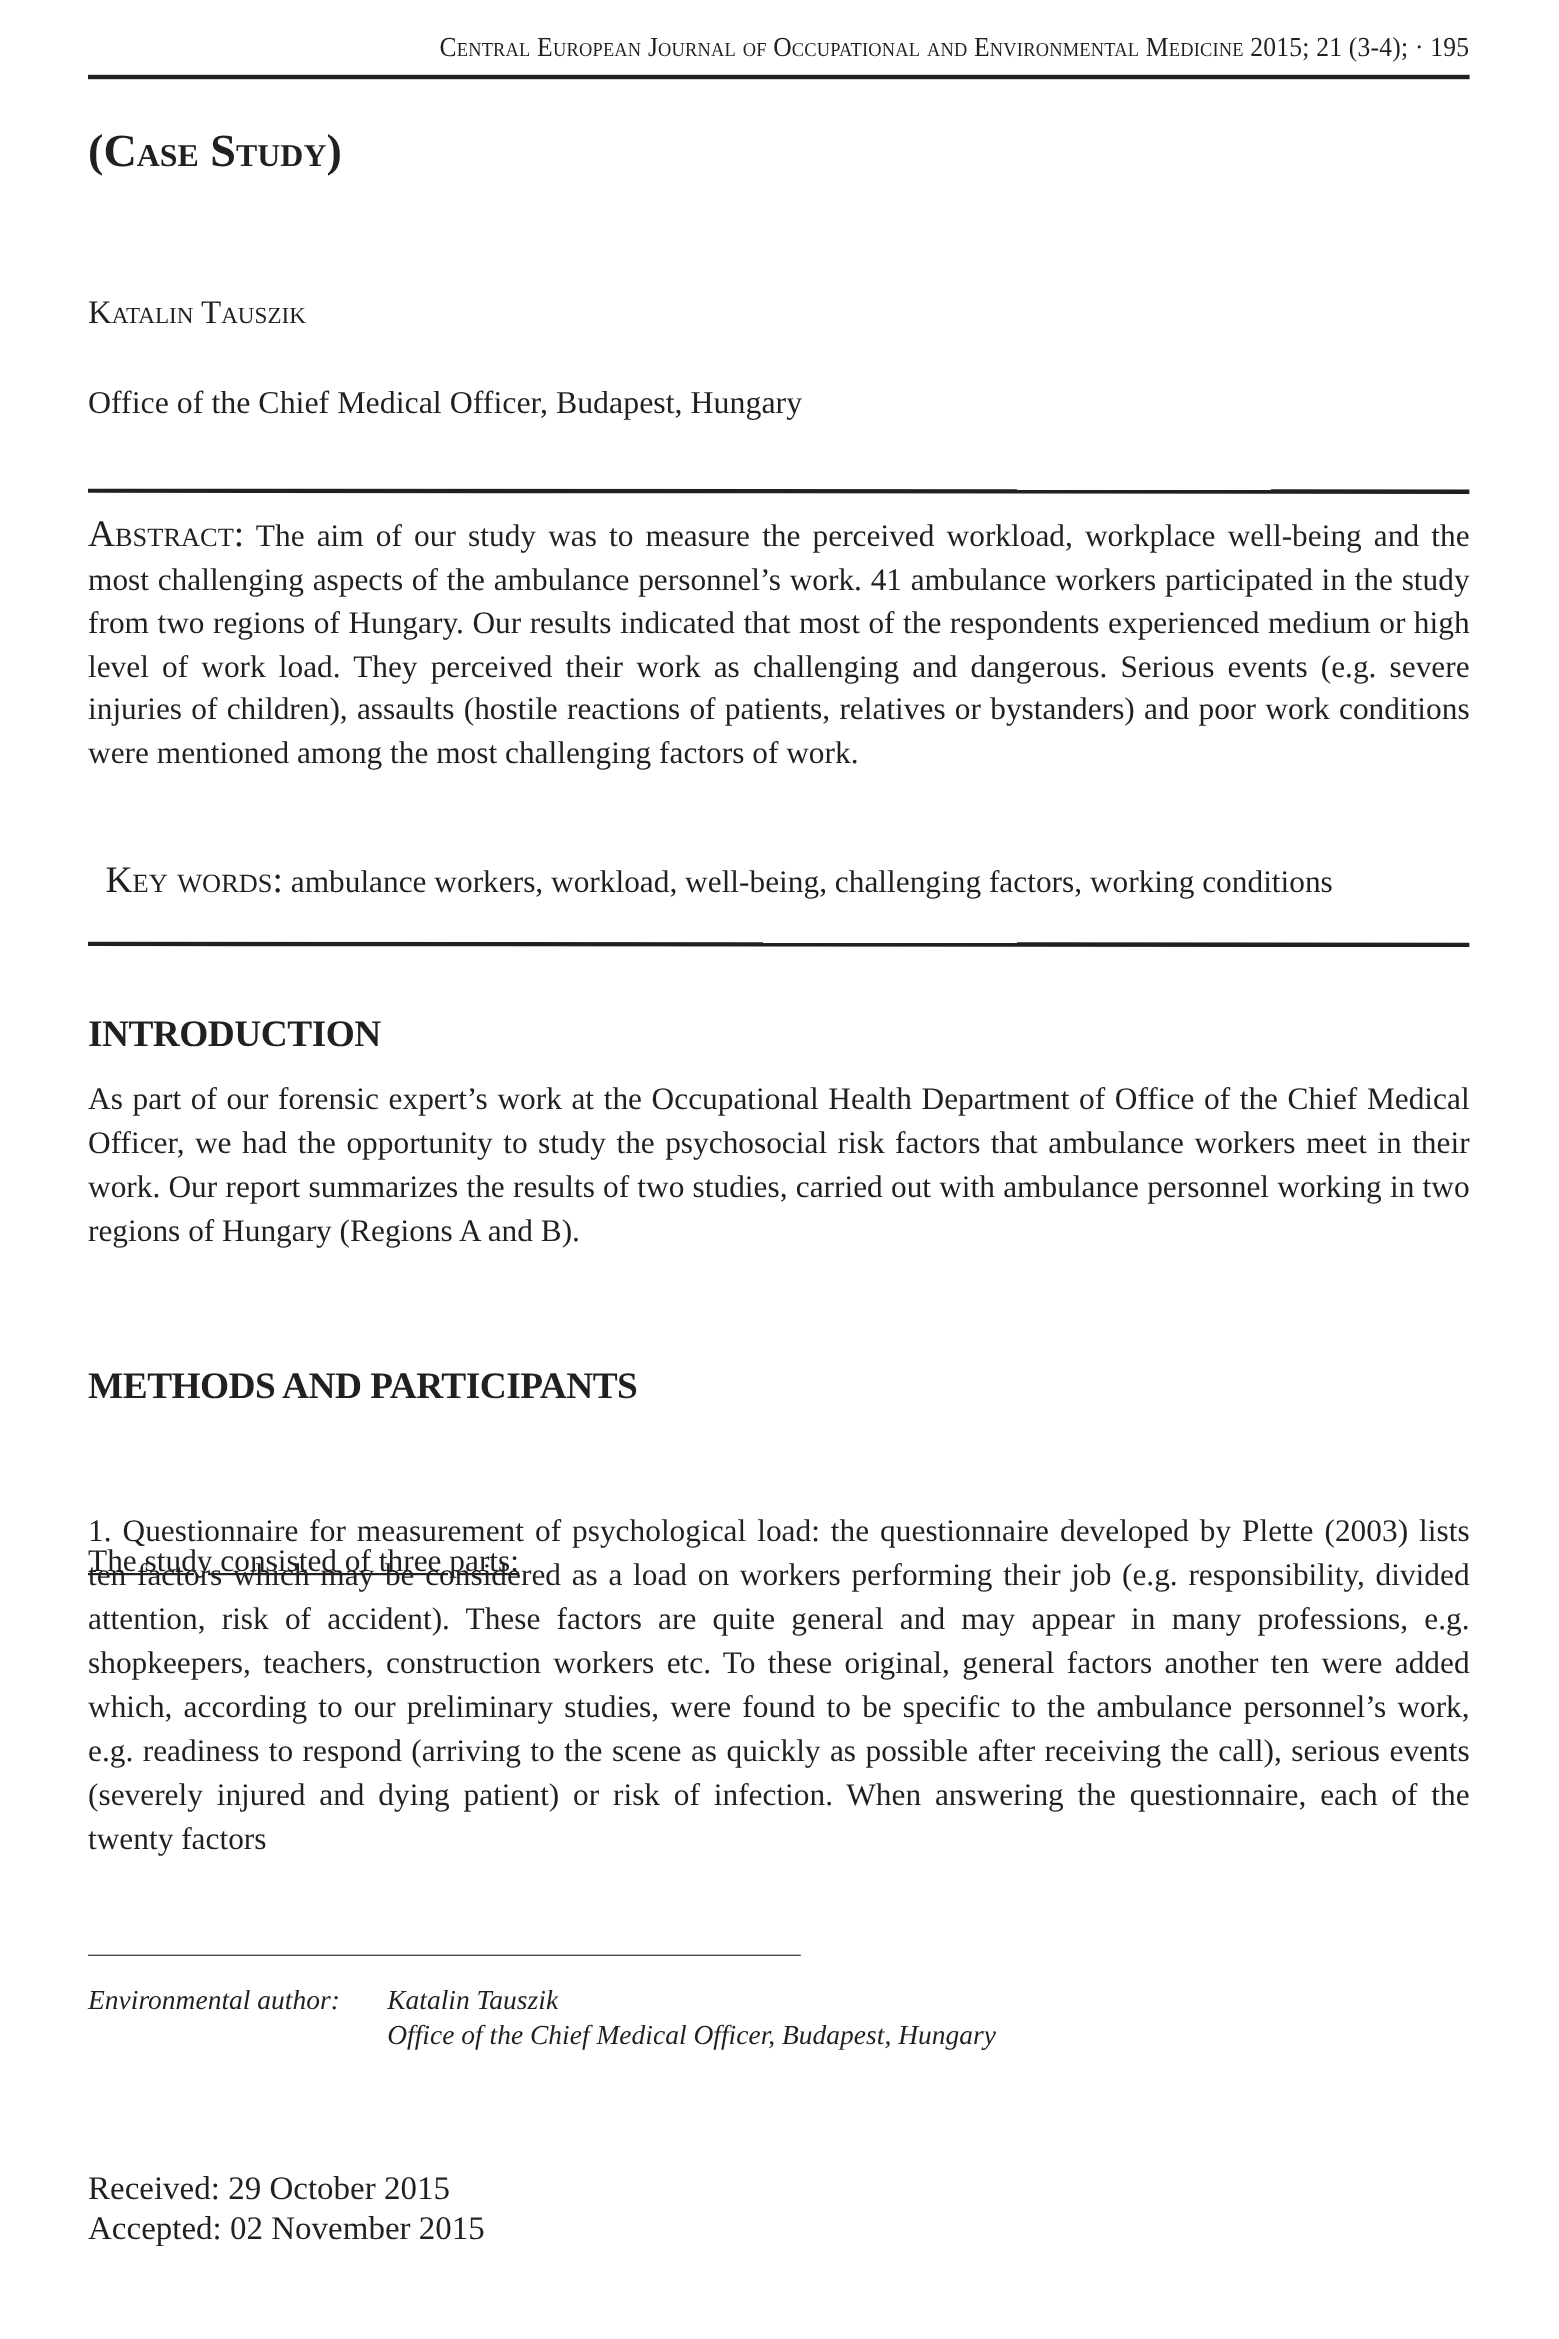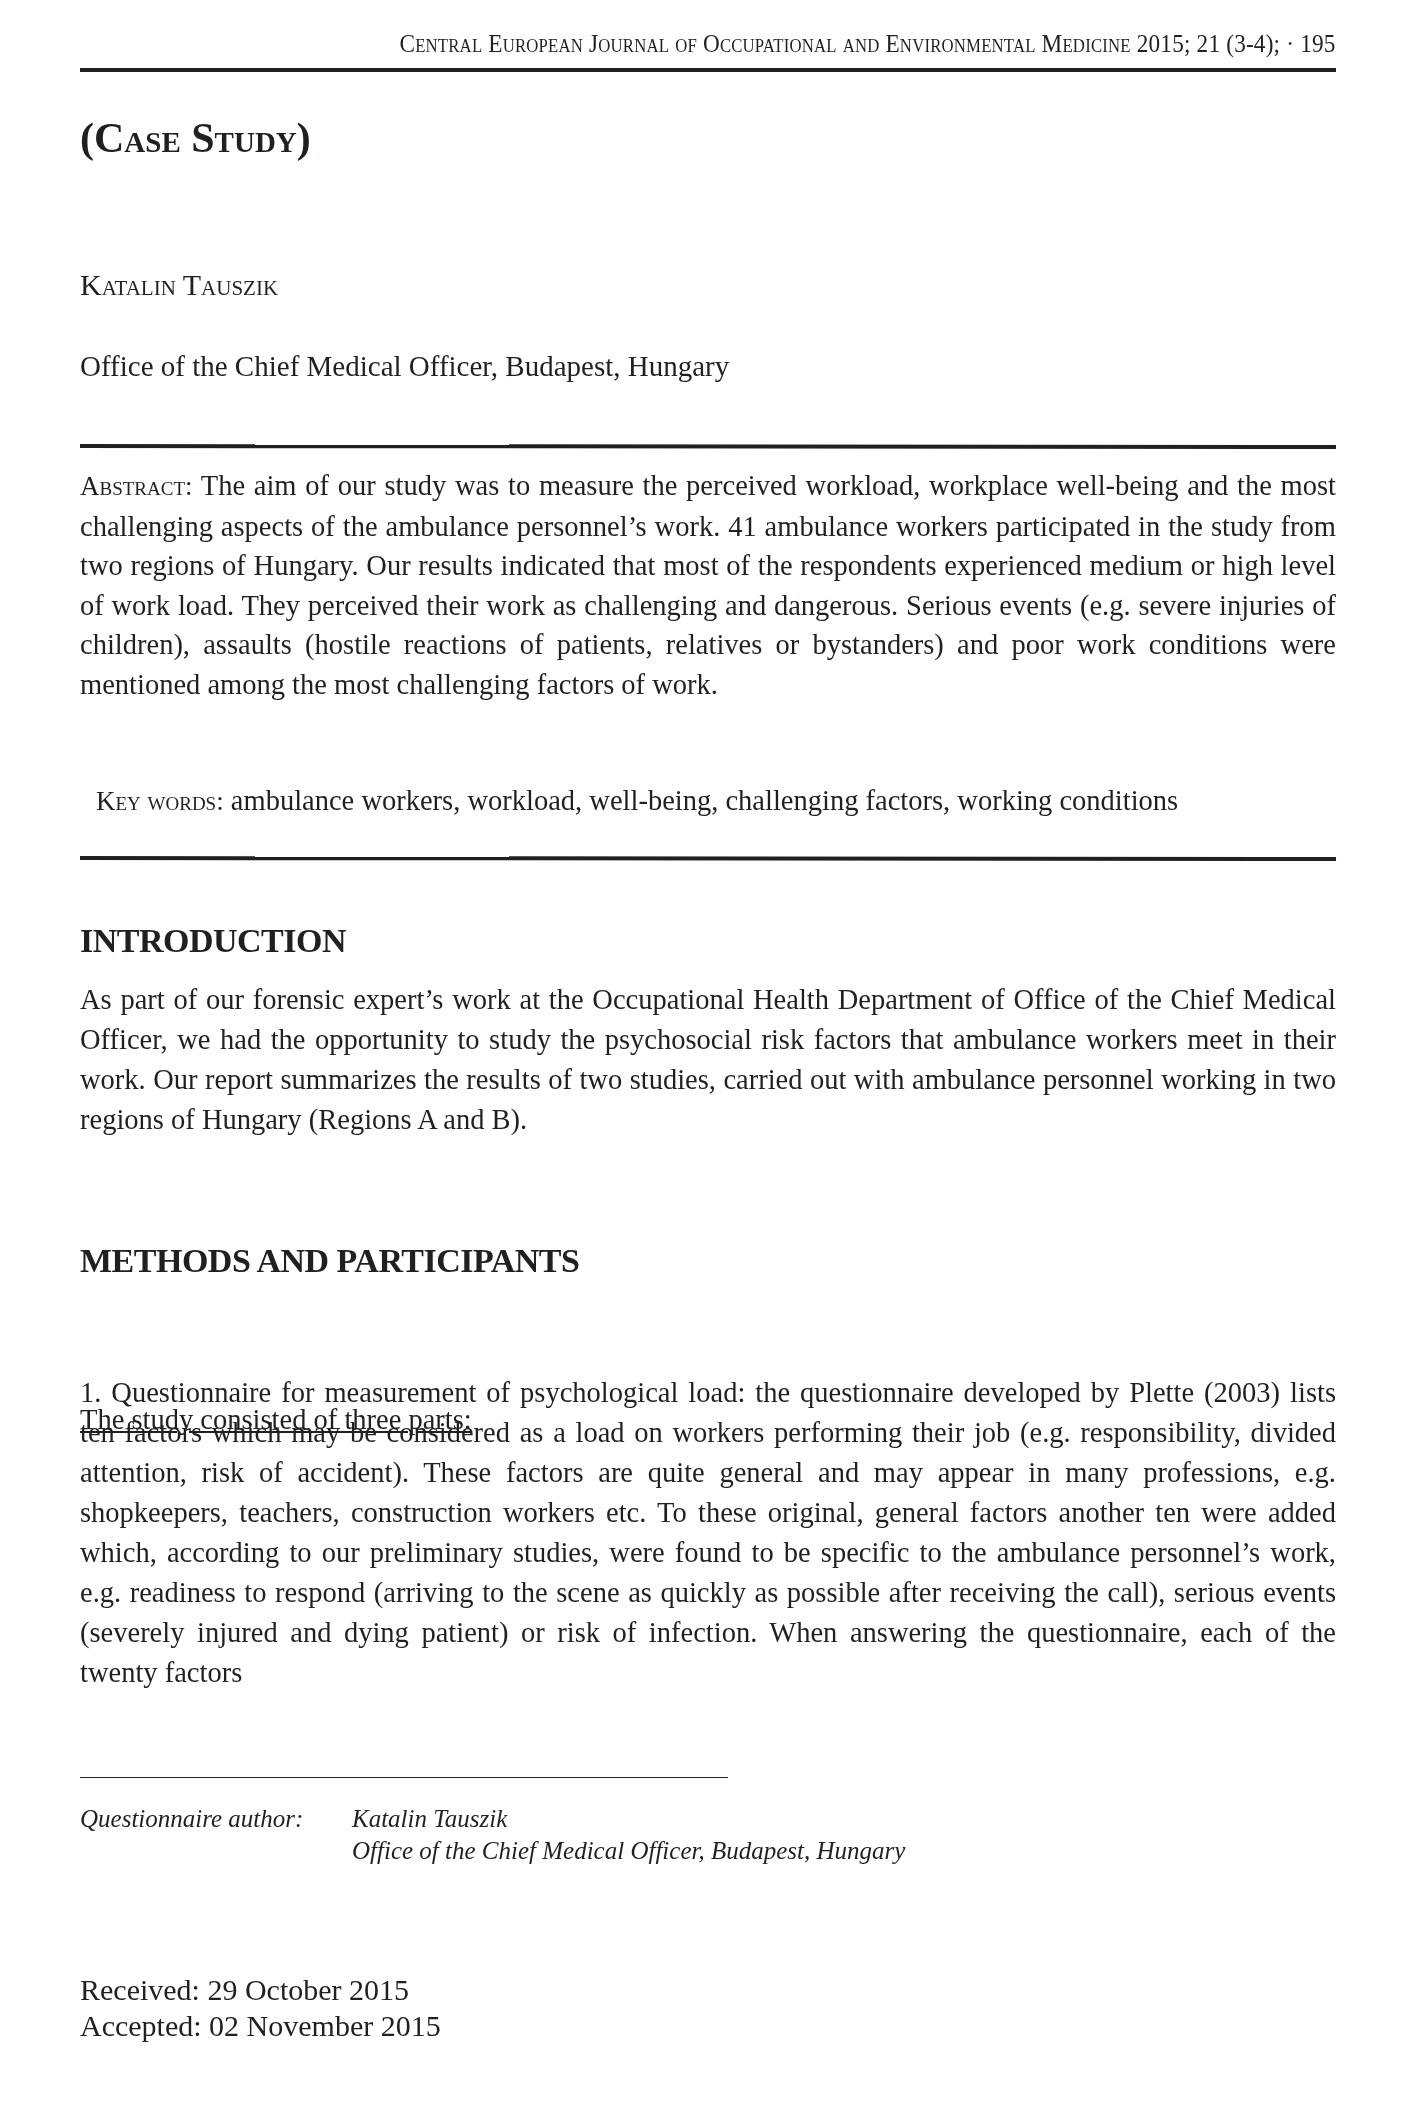--- a/index.html
+++ b/index.html
@@ -86,21 +86,21 @@
       top: 466px;
       left: 0;
       width: 1256px;
       font-size: 28.5px;
       line-height: 39.5px;
       text-align: justify;
       margin: 0;
     }
     .abstract .label, .keywords .label {
       font-variant: small-caps;
-      font-size: 27px;
+      font-size: 34px;
     }
     .keywords {
       position: absolute;
       top: 765px;
       left: 0;
       width: 1256px;
       font-size: 28.5px;
       line-height: 39.5px;
       text-align: justify;
       margin: 16px;
@@ -196,21 +196,21 @@
   <h2 class="section-heading h-intro">INTRODUCTION</h2>
   <p class="para p-intro">As part of our forensic expert’s work at the Occupational Health Department of Office of the Chief Medical Officer, we had the opportunity to study the psychosocial risk factors that ambulance workers meet in their work. Our report summarizes the results of two studies, carried out with ambulance personnel working in two regions of Hungary (Regions A and B).</p>
 
   <h2 class="section-heading h-methods">METHODS AND PARTICIPANTS</h2>
   <p class="para p-study">The study consisted of three parts:</p>
   <p class="para p-item1">1.  Questionnaire for measurement of psychological load: the questionnaire developed by Plette (2003) lists ten factors which may be considered as a load on workers performing their job (e.g. responsibility, divided attention, risk of accident). These factors are quite general and may appear in many professions, e.g. shopkeepers, teachers, construction workers etc. To these original, general factors another ten were added which, according to our preliminary studies, were found to be specific to the ambulance personnel’s work, e.g. readiness to respond (arriving to the scene as quickly as possible after receiving the call), serious events (severely injured and dying patient) or risk of infection. When answering the questionnaire, each of the twenty factors</p>
 
   <div class="footnote-rule"></div>
   <div class="corr">
     <div class="row">
-      <span class="lbl">Questionnaire author:</span>
+      <span class="lbl">Environmental author:</span>
       <span>Katalin Tauszik</span>
     </div>
     <div class="row">
       <span class="lbl"></span>
       <span>Office of the Chief Medical Officer, Budapest, Hungary</span>
     </div>
   </div>
 
   <div class="dates">
     <div>Received: 29 October 2015</div>

